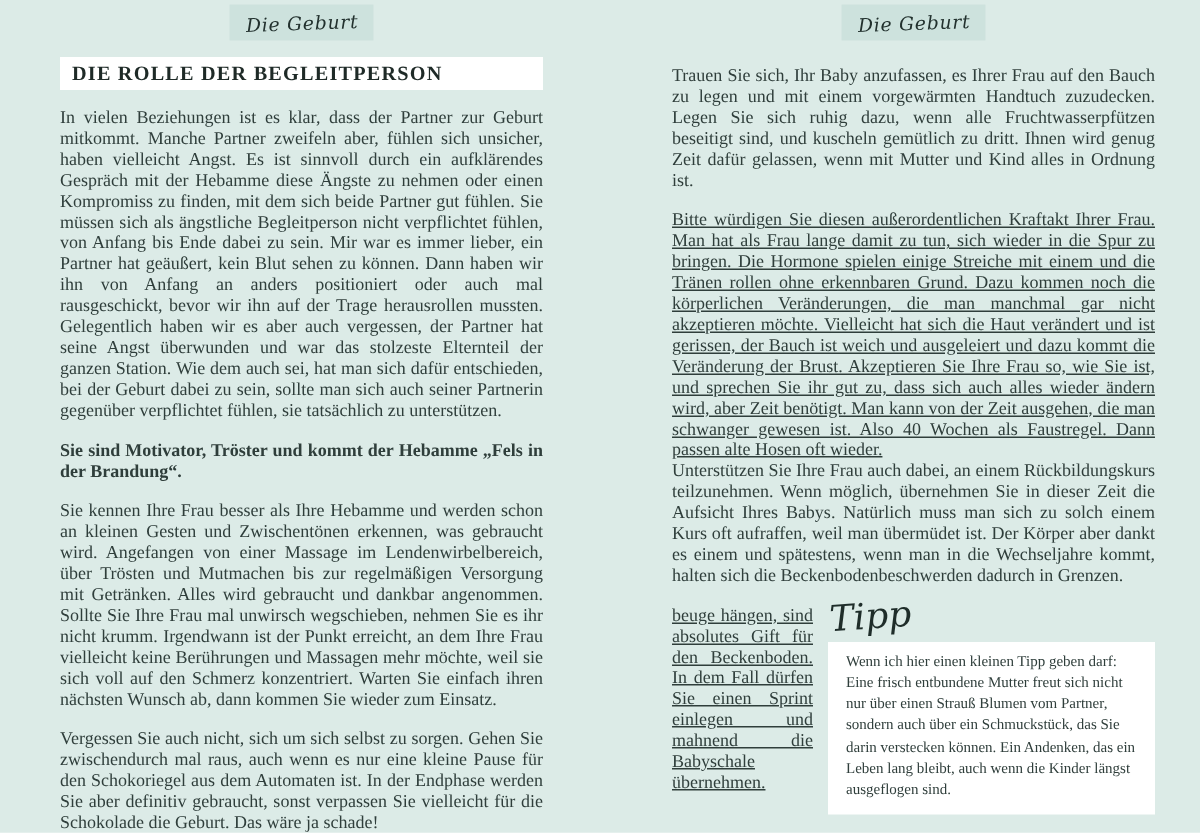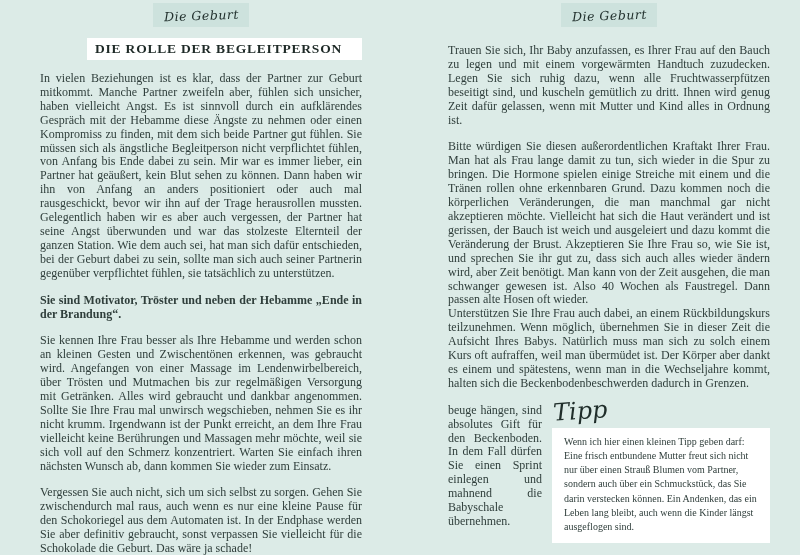--- a/index.html
+++ b/index.html
@@ -50,33 +50,32 @@
     background: #ffffff;
     height: 22px;
     line-height: 22px;
     padding-left: 8px;
     font-weight: bold;
     font-size: 13.5px;
     letter-spacing: 0.8px;
     color: #1e2a27;
     flex: 0 0 auto;
     white-space: nowrap;
-    margin-left: 47px;
   }
 
   .body-col { margin-top: 12px; flex: 1 1 auto; }
   .page-right .body-col { margin-top: 17px; }
 
   .para {
     margin: 0 0 13px 0;
     font-size: 12px;
     line-height: 13.9px;
     text-align: justify;
   }
-  .para.no-gap { margin-bottom: 0; }
+  .para.no-gap { margin-bottom: 0; text-decoration: underline; }
   .para.bold-lead { font-weight: bold; }
 
   .tip-flow { overflow: visible; }
   .tip-float {
     float: right;
     width: 218px;
     margin: -4px 0 4px 10px;
   }
   .tip-title {
     font-family: "DejaVu Serif", cursive;
@@ -106,21 +105,21 @@
 
   <div class="page page-left">
     <div class="running-header">
       <span class="script">Die Geburt</span>
     </div>
 
     <div class="chapter-band">DIE ROLLE DER BEGLEITPERSON</div>
 
     <div class="body-col">
       <p class="para">In vielen Beziehungen ist es klar, dass der Partner zur Geburt mitkommt. Manche Partner zweifeln aber, fühlen sich unsicher, haben vielleicht Angst. Es ist sinnvoll durch ein aufklärendes Gespräch mit der Hebamme diese Ängste zu nehmen oder einen Kompromiss zu finden, mit dem sich beide Partner gut fühlen. Sie müssen sich als ängstliche Begleitperson nicht verpflichtet fühlen, von Anfang bis Ende dabei zu sein. Mir war es immer lieber, ein Partner hat geäußert, kein Blut sehen zu können. Dann haben wir ihn von Anfang an anders positioniert oder auch mal rausgeschickt, bevor wir ihn auf der Trage herausrollen mussten. Gelegentlich haben wir es aber auch vergessen, der Partner hat seine Angst überwunden und war das stolzeste Elternteil der ganzen Station. Wie dem auch sei, hat man sich dafür entschieden, bei der Geburt dabei zu sein, sollte man sich auch seiner Partnerin gegenüber verpflichtet fühlen, sie tatsächlich zu unterstützen.</p>
-      <p class="para bold-lead">Sie sind Motivator, Tröster und neben der Hebamme „Ende in der Brandung“.</p>
+      <p class="para bold-lead">Sie sind Motivator, Tröster und kommt der Hebamme „Fels in der Brandung“.</p>
       <p class="para">Sie kennen Ihre Frau besser als Ihre Hebamme und werden schon an kleinen Gesten und Zwischentönen erkennen, was gebraucht wird. Angefangen von einer Massage im Lendenwirbelbereich, über Trösten und Mutmachen bis zur regelmäßigen Versorgung mit Getränken. Alles wird gebraucht und dankbar angenommen. Sollte Sie Ihre Frau mal unwirsch wegschieben, nehmen Sie es ihr nicht krumm. Irgendwann ist der Punkt erreicht, an dem Ihre Frau vielleicht keine Berührungen und Massagen mehr möchte, weil sie sich voll auf den Schmerz konzentriert. Warten Sie einfach ihren nächsten Wunsch ab, dann kommen Sie wieder zum Einsatz.</p>
       <p class="para">Vergessen Sie auch nicht, sich um sich selbst zu sorgen. Gehen Sie zwischendurch mal raus, auch wenn es nur eine kleine Pause für den Schokoriegel aus dem Automaten ist. In der Endphase werden Sie aber definitiv gebraucht, sonst verpassen Sie vielleicht für die Schokolade die Geburt. Das wäre ja schade!</p>
       <p class="para">Sehr schön finde ich es, wenn die Partner Ihre Kinder abnabeln können. Es ist ein symbolträchtiger Akt. Völlig harmlos, aber trotzdem von Bedeutung. Ihre Frau hat Ihr Kind ausgetragen und Sie durchtrennen diese Verbindung. Sie müssen nicht von alleine zur Schere greifen, Ihre Hebamme erklärt Ihnen genau, wie was gemacht wird.</p>
     </div>
 
   </div>
 
   <div class="page page-right">
     <div class="running-header">
       <span class="script">Die Geburt</span>

